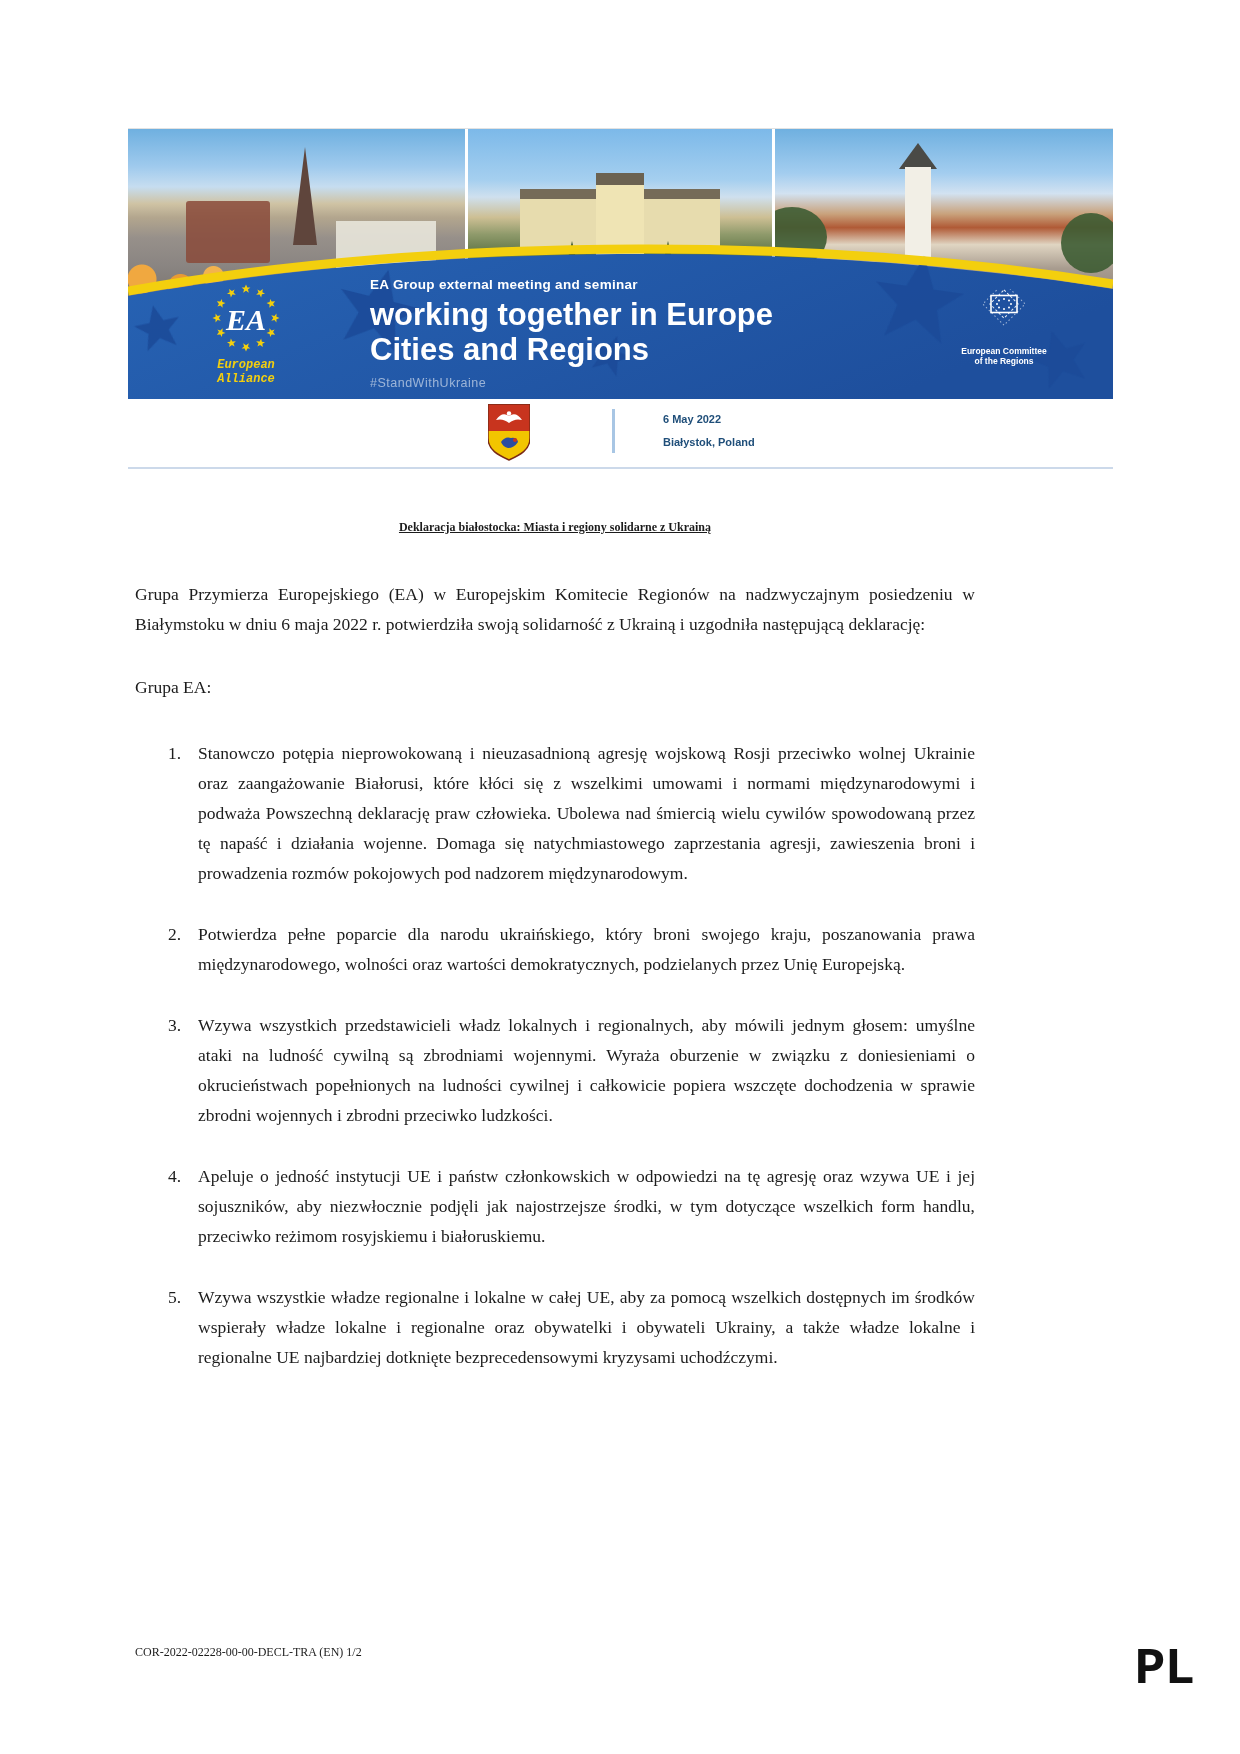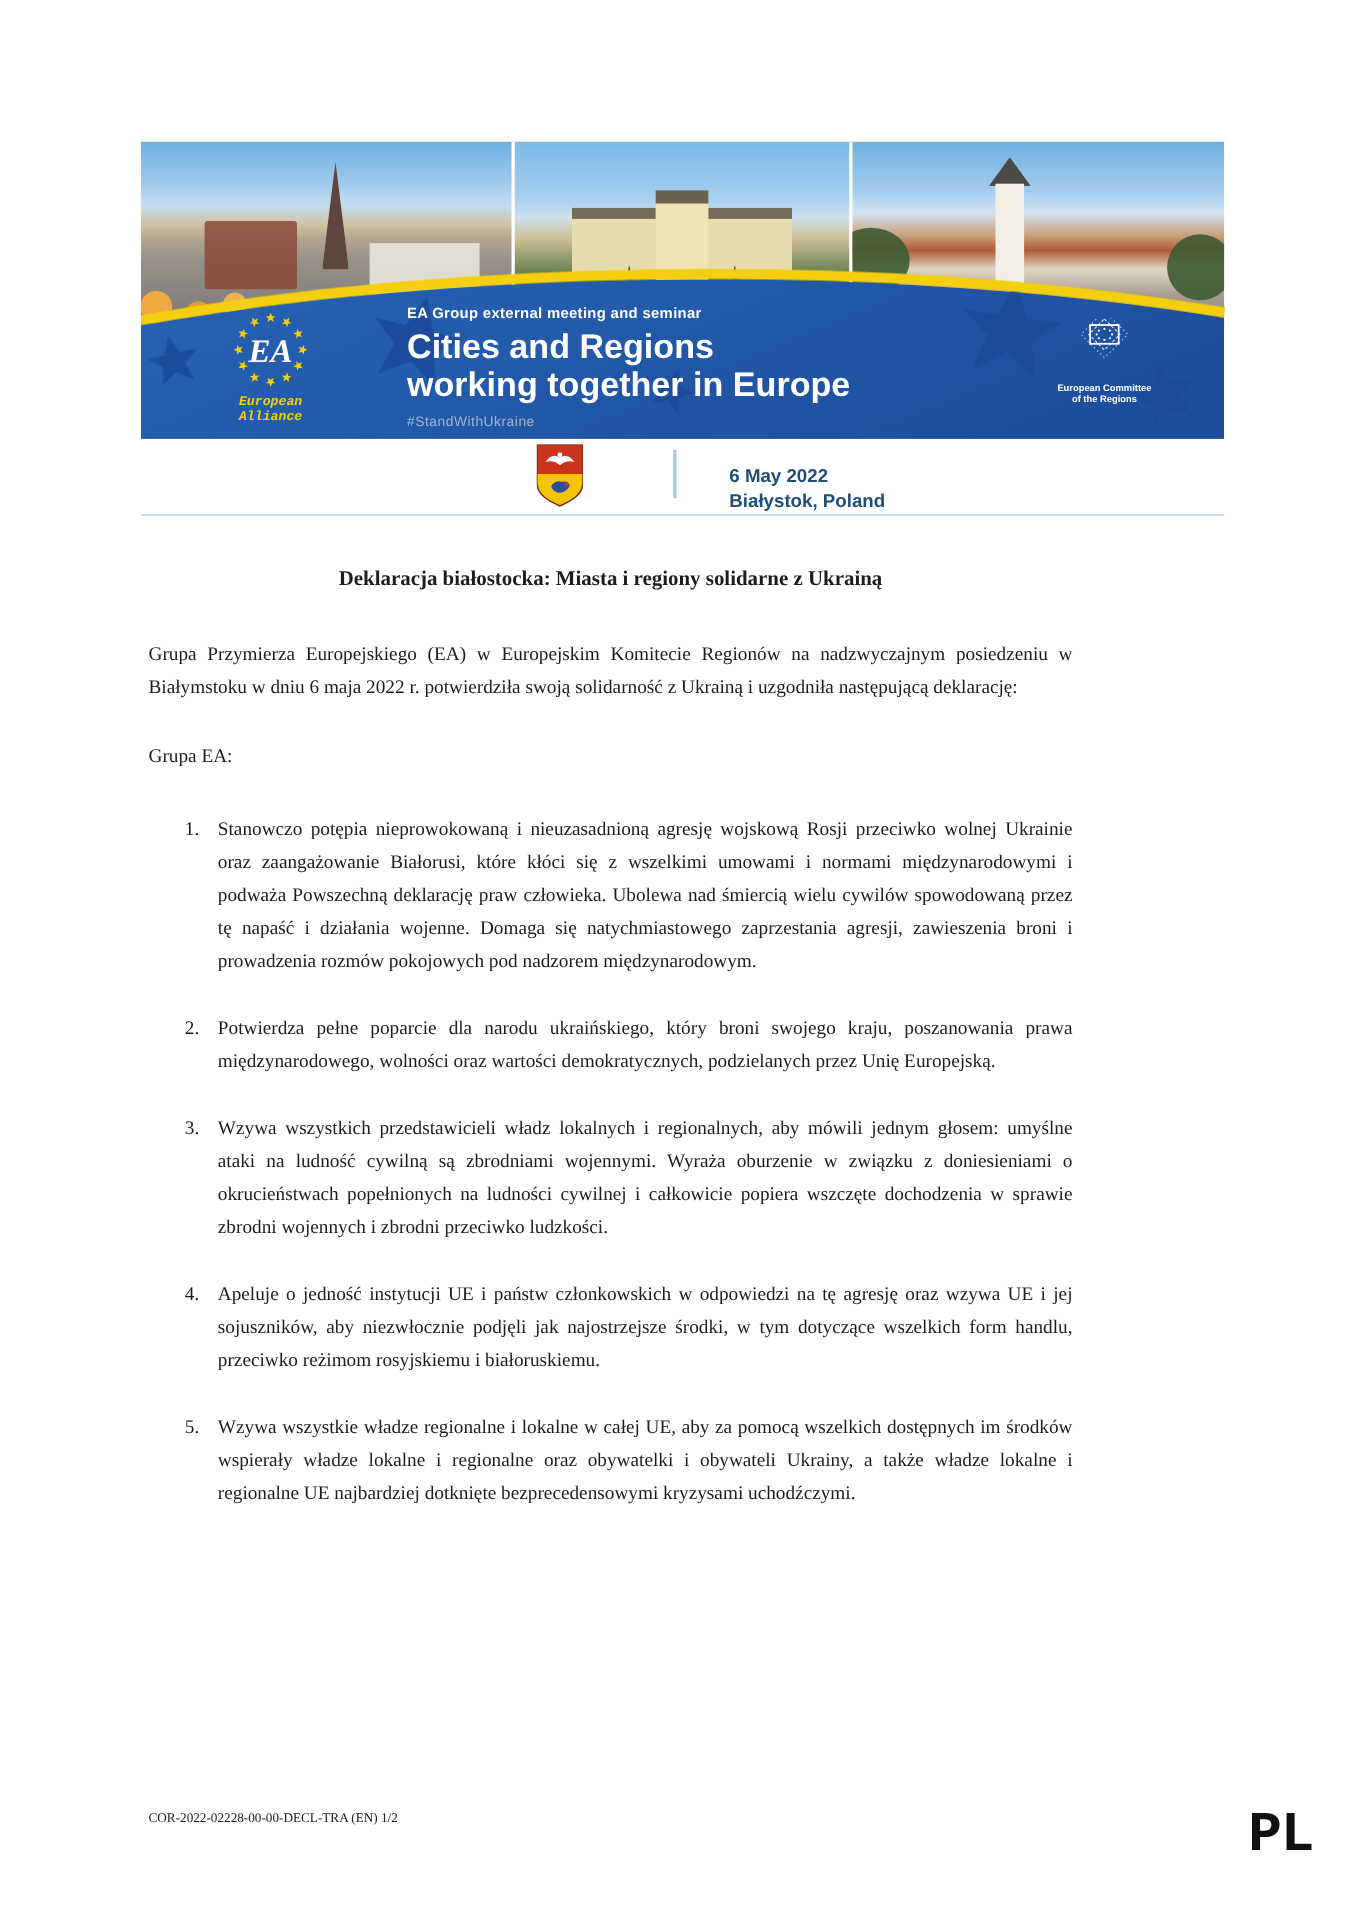--- a/index.html
+++ b/index.html
@@ -42,26 +42,26 @@
   .ea-logo{position:absolute;left:62px;top:150px;width:112px;text-align:center;font-family:"Liberation Sans", sans-serif;}
   .ea-logo svg{display:block;margin:0 auto;}
   .ea-letters{position:absolute;left:0;top:24px;width:112px;text-align:center;
     font-family:"Liberation Serif", serif;font-style:italic;font-weight:bold;font-size:30px;color:#ffffff;}
   .ea-alliance{margin-top:1px;font-size:12px;font-style:italic;font-weight:bold;color:#f3cf0e;font-family:Liberation Mono, monospace;}
   .cor-logo{position:absolute;left:828px;top:160px;width:96px;text-align:center;font-family:"Liberation Sans", sans-serif;color:#fff;}
   .cor-text{font-size:8.5px;font-weight:bold;line-height:10px;margin-top:3px;text-align:center;}
   .banner-strip{position:relative;width:985px;height:68px;background:#ffffff;}
   .coa{position:absolute;left:360px;top:5px;width:42px;height:57px;}
   .strip-divider{position:absolute;left:484px;top:10px;width:3px;height:44px;background:#a8c6e4;}
-  .event-info{position:absolute;left:535px;top:22px;font-family:"Liberation Sans", sans-serif;
-    font-weight:bold;font-size:17px;line-height:23px;color:#1f4e79;}
+  .event-info{position:absolute;left:535px;top:9px;font-family:"Liberation Sans", sans-serif;
+    font-weight:bold;font-size:11px;line-height:23px;color:#1f4e79;}
 
   
   .doc{position:absolute;left:135px;top:466px;width:840px;font-size:17.5px;line-height:30px;}
-  .doc-title{margin:49px 0 0 0;text-align:center;font-weight:bold;font-size:19px;line-height:24px;}
+  .doc-title{margin:49px 0 0 0;text-align:center;font-weight:bold;font-size:12px;line-height:24px;text-decoration:underline;}
   .doc-date{margin-top:30px;text-align:center;}
   .doc-intro{margin-top:40px;text-align:justify;}
   .doc-listintro{margin-top:33px;}
   .doc-list{margin-top:36px;}
   .doc-item{display:flex;margin-bottom:31px;}
   .doc-item .num{width:30px;margin-left:33px;flex:0 0 auto;}
   .doc-item .txt{flex:1 1 auto;text-align:justify;}
 
   .footer-ref{position:absolute;left:135px;top:1645px;font-size:12px;}
   .lang-badge{position:absolute;right:46px;top:1643px;font-family:Liberation Mono, monospace;
@@ -135,22 +135,22 @@
             <use href="#st" transform="rotate(330 39 39) translate(39 10)"></use>
           </g>
         </svg>
         <div class="ea-letters">EA</div>
         <div class="ea-alliance">European Alliance</div>
       </div>
 
       <div class="banner-text">
         <div class="banner-sub">EA Group external meeting and seminar</div>
         <div class="banner-title">
+          <div>working together in Europe</div>
           <div>Cities and Regions</div>
-          <div>working together in Europe</div>
         </div>
         <div class="banner-hash">#StandWithUkraine</div>
       </div>
 
       <div class="cor-logo">
         <svg width="68" height="50" viewBox="0 0 68 50">
           <g stroke="#ffffff" fill="none">
             <rect x="24" y="5" width="20" height="20" transform="rotate(45 34 15)" stroke-width="1" stroke-dasharray="2.5,2" opacity="0.9"></rect>
             <rect x="19" y="0" width="30" height="30" transform="rotate(45 34 15)" stroke-width="1" stroke-dasharray="1.5,2.5" opacity="0.6"></rect>
             <rect x="21" y="6.5" width="26" height="17" stroke-width="1.6" fill="none"></rect>

